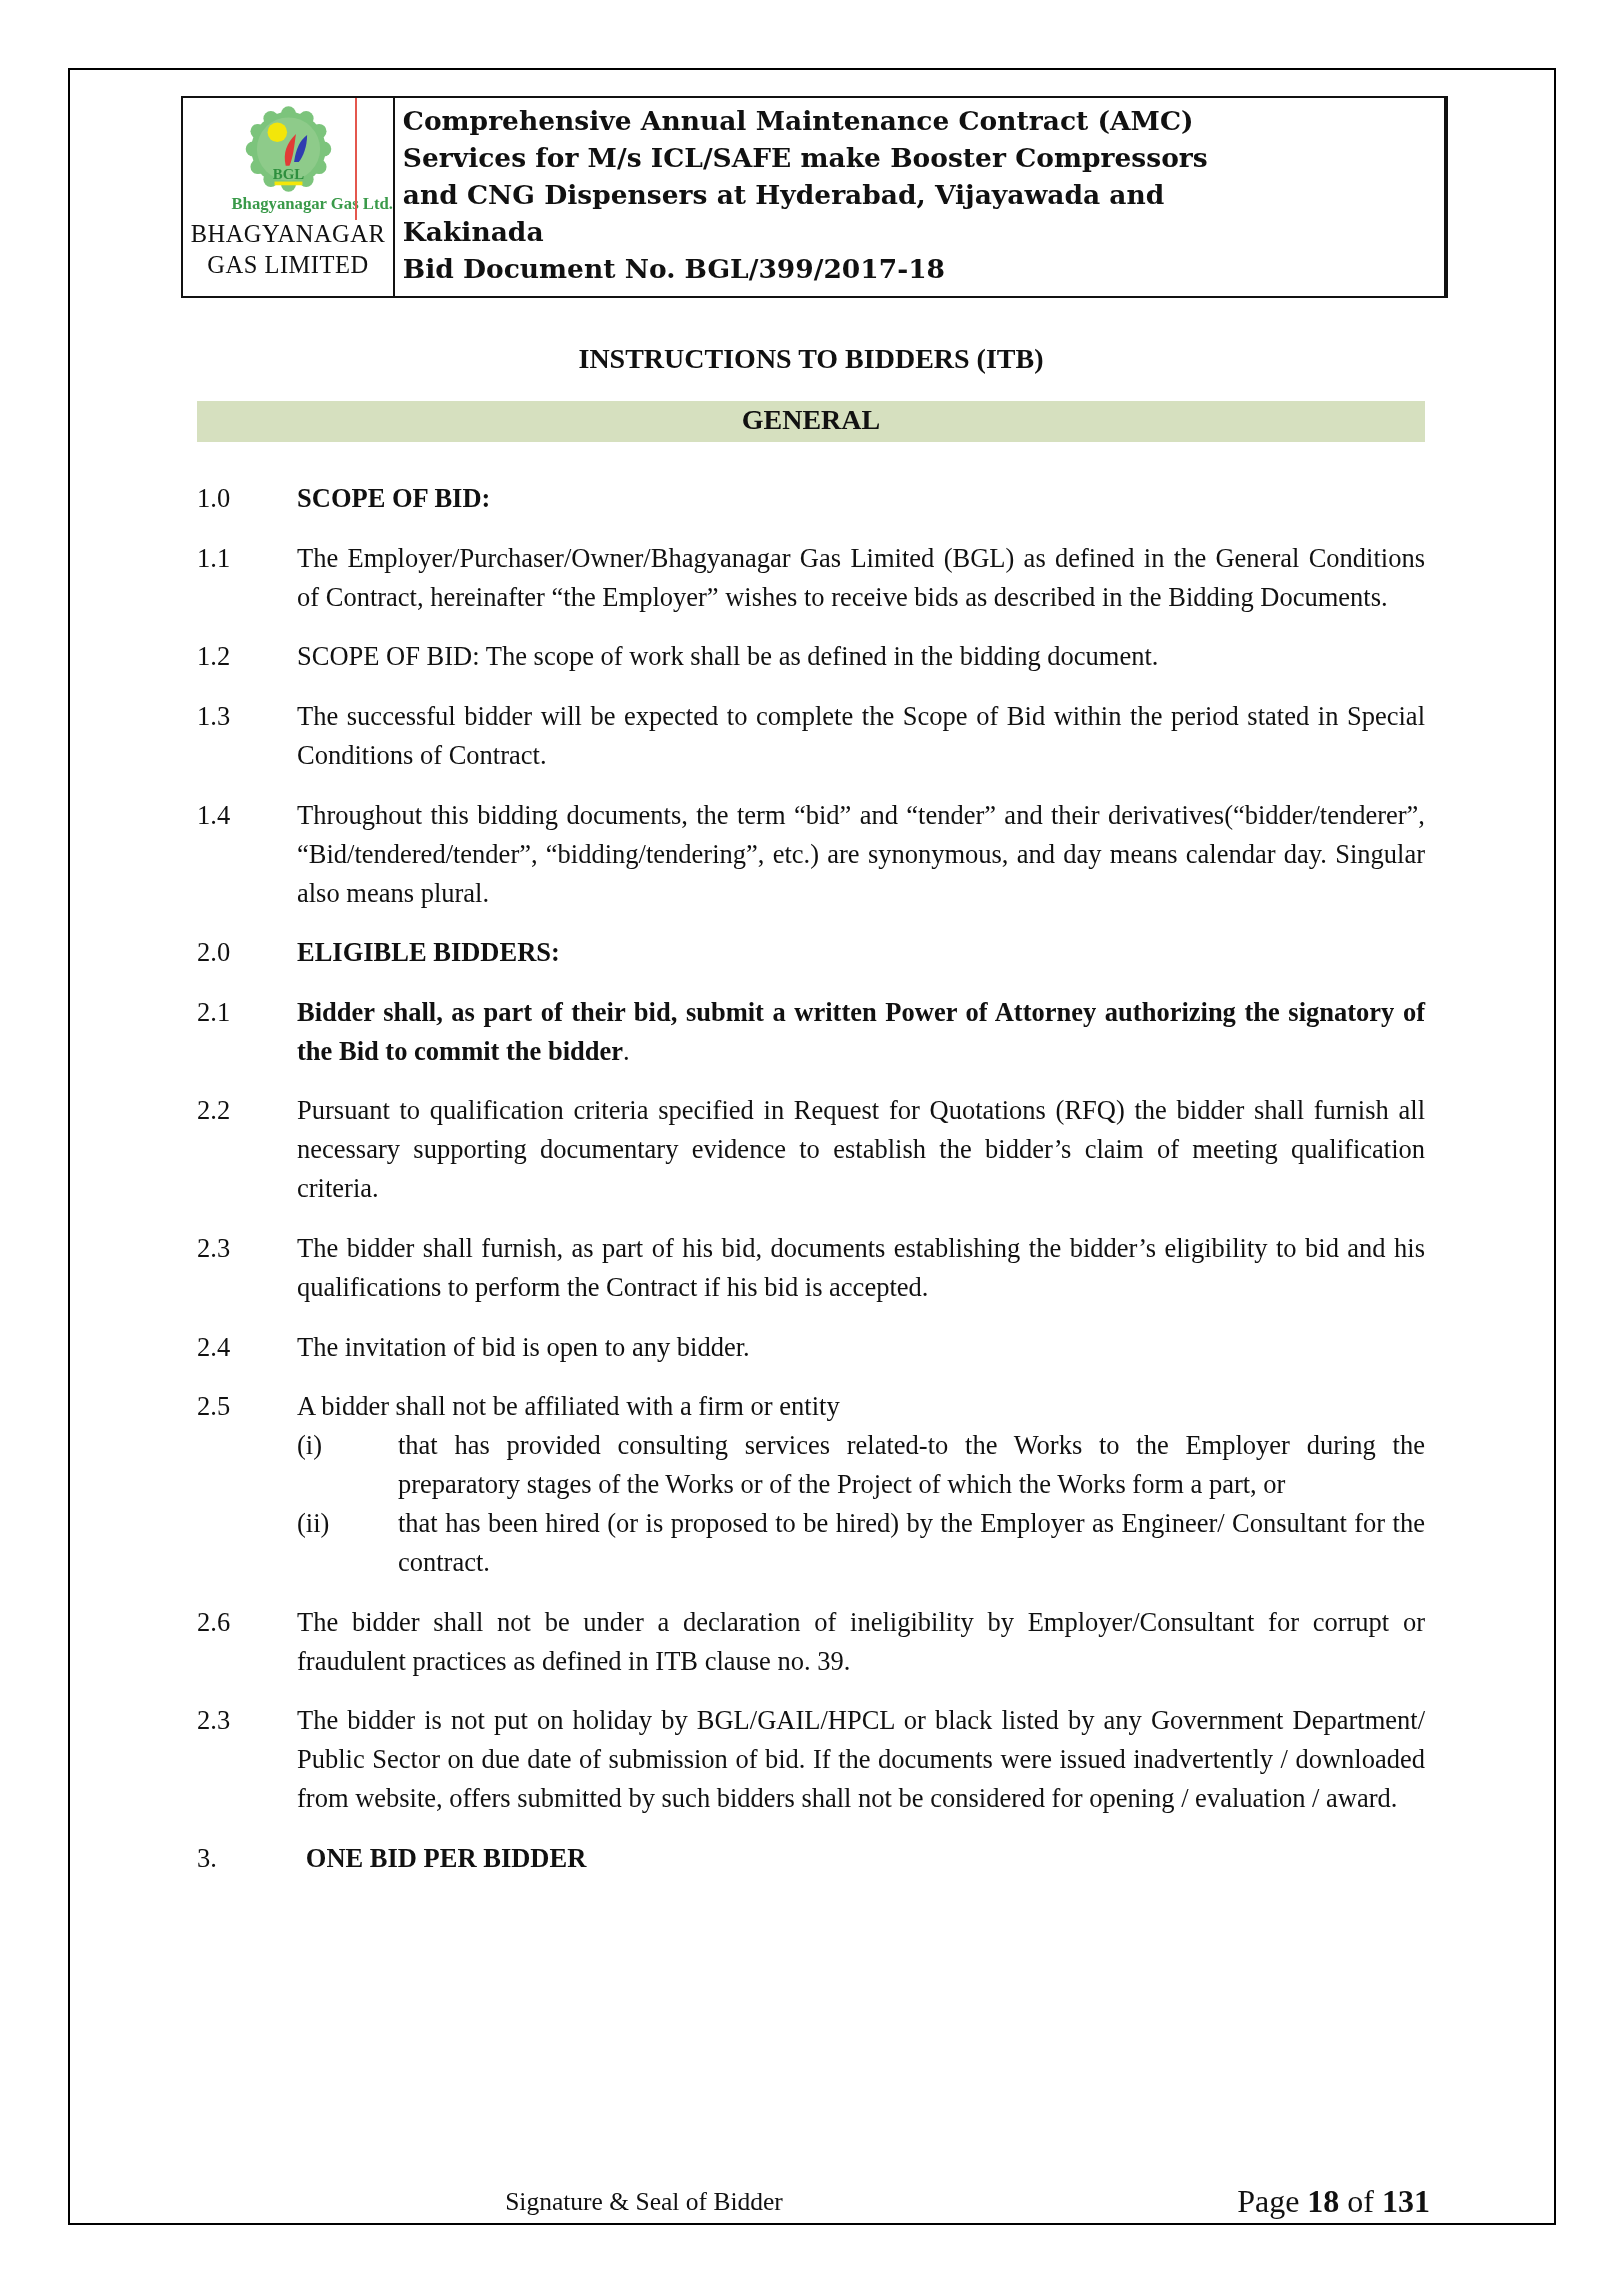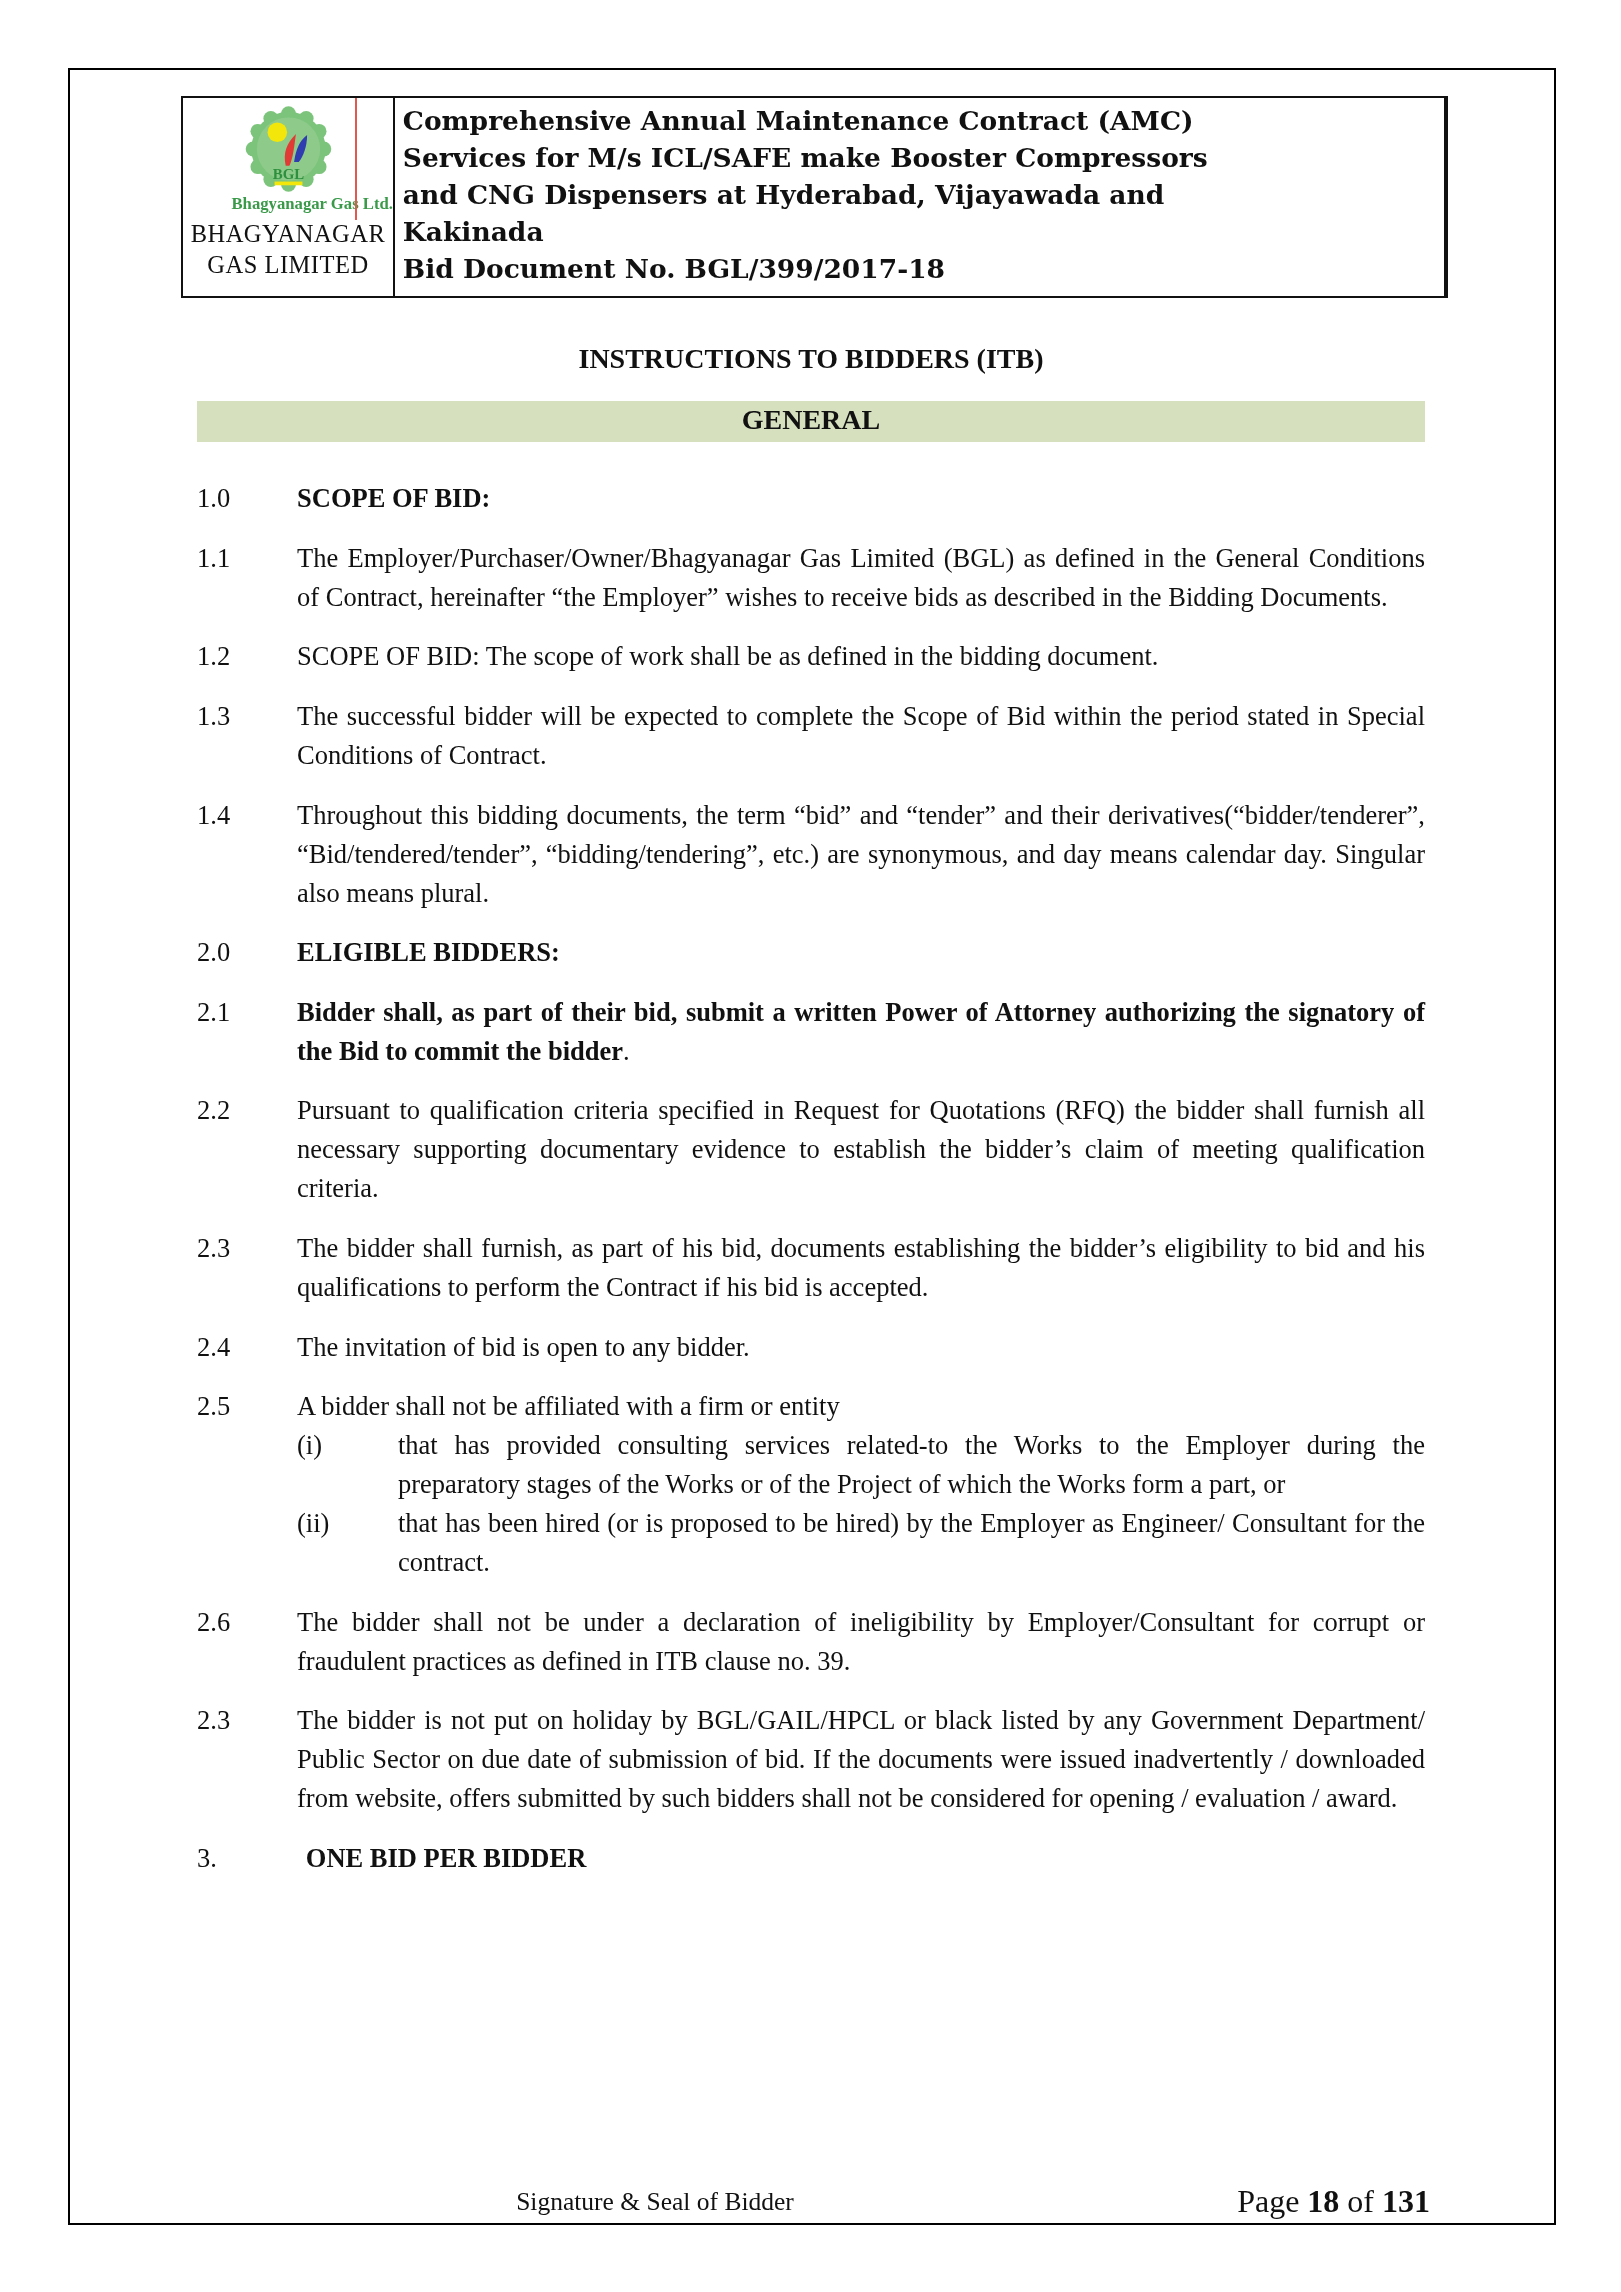--- a/index.html
+++ b/index.html
@@ -60,21 +60,21 @@
   .sec-body{flex:1;font-size:26.5px;line-height:39px;min-width:0;}
   .sec-text{text-align:justify;}
   .sec-text.heading{font-weight:bold;text-align:left;}
   .sec-text.indent{padding-left:8.8px;}
   .bold{font-weight:bold;}
   .sub{display:flex;}
   .sub-marker{width:101px;flex:none;}
   .sub-text{flex:1;text-align:justify;min-width:0;}
   
   .footer-sig{
-    position:absolute;bottom:6.9px;left:332px;width:506px;text-align:center;
+    position:absolute;bottom:6.9px;left:321px;width:506px;text-align:center;
     font-size:25.5px;line-height:29px;
   }
   .footer-page{
     position:absolute;bottom:6.9px;right:124px;font-size:32px;line-height:29px;
   }
 </style>
 </head>
 <body>
 
 <div class="sheet">

